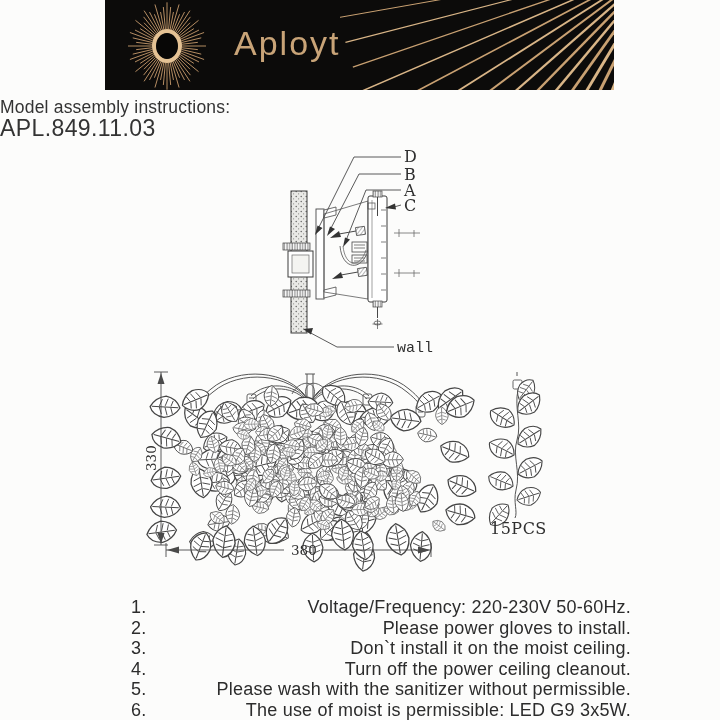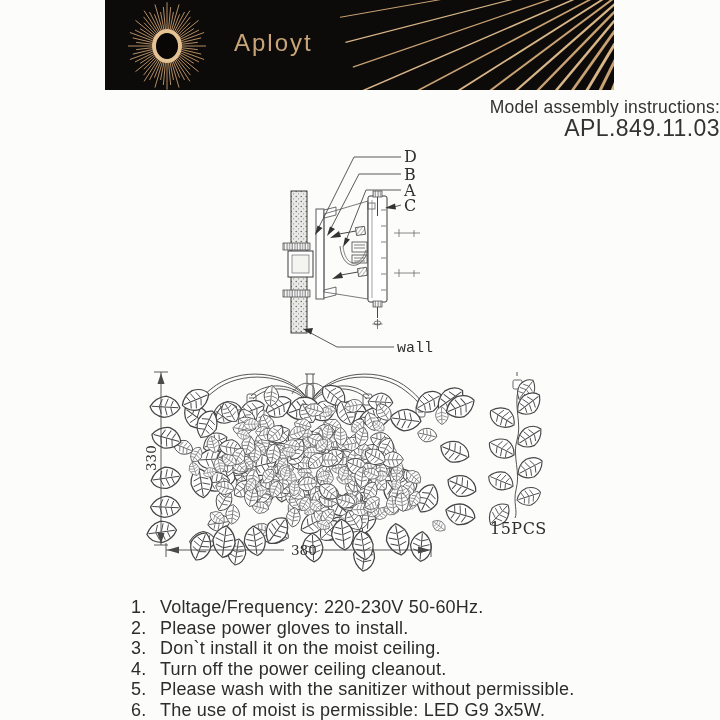--- a/index.html
+++ b/index.html
@@ -1,37 +1,37 @@
 <!DOCTYPE html>
 <html><head>
 <meta charset="utf-8">
 <style>
   html,body{margin:0;padding:0;background:#ffffff;}
   .page{position:relative;width:720px;height:720px;background:#fcfcfb;overflow:hidden;
         font-family:"Liberation Sans",sans-serif;}
   
   .banner{position:absolute;left:105px;top:0;width:509px;height:90px;background:#0c0b0a;overflow:hidden;}
   .banner svg{position:absolute;left:0;top:0;}
-  .brand{position:absolute;left:129px;top:23px;font-size:24px;font-weight:400;color:#c9a478;
+  .brand{position:absolute;left:129px;top:23px;font-size:34px;font-weight:400;color:#c9a478;
          letter-spacing:2px;line-height:40px;}
   
-  .title-block{position:absolute;left:0;top:97px;width:720px;text-align:right;color:#333;}
+  .title-block{position:absolute;left:0;top:97px;width:720px;text-align:left;color:#333;}
   .title-line1{font-size:17.5px;font-weight:500;letter-spacing:.2px;line-height:21px;}
   .title-line2{font-size:23px;font-weight:500;letter-spacing:.4px;line-height:21px;}
   
   .drawings{position:absolute;left:0;top:0;width:720px;height:720px;}
   text.cad{font-family:"DejaVu Serif",serif;font-size:16px;fill:#2f2f2f;}
   text.cadsm{font-family:"DejaVu Serif",serif;font-size:13.5px;fill:#2f2f2f;}
   text.cadmono{font-family:"Liberation Mono",monospace;font-size:15px;fill:#2f2f2f;}
   
   .instructions{position:absolute;left:131px;top:597px;width:500px;color:#2c2c2c;
                 font-size:18px;line-height:20.6px;letter-spacing:.2px;}
   .ins-row{display:flex;}
   .ins-num{width:29px;flex:none;}
-  .ins-text{flex:1;}
+  .ins-text{flex:1;text-align:right;}
 </style>
 </head>
 <body>
 
 <div class="page">
 
   <div class="banner">
     <svg width="509" height="90" viewBox="0 0 509 90">
       <g id="bannerRays">
           <line x1="546.8887692304431" y1="-7.548565090162441" x2="436.379824172749" y2="265.97067200703987" stroke="#d9b587" stroke-width="3.20"></line>

